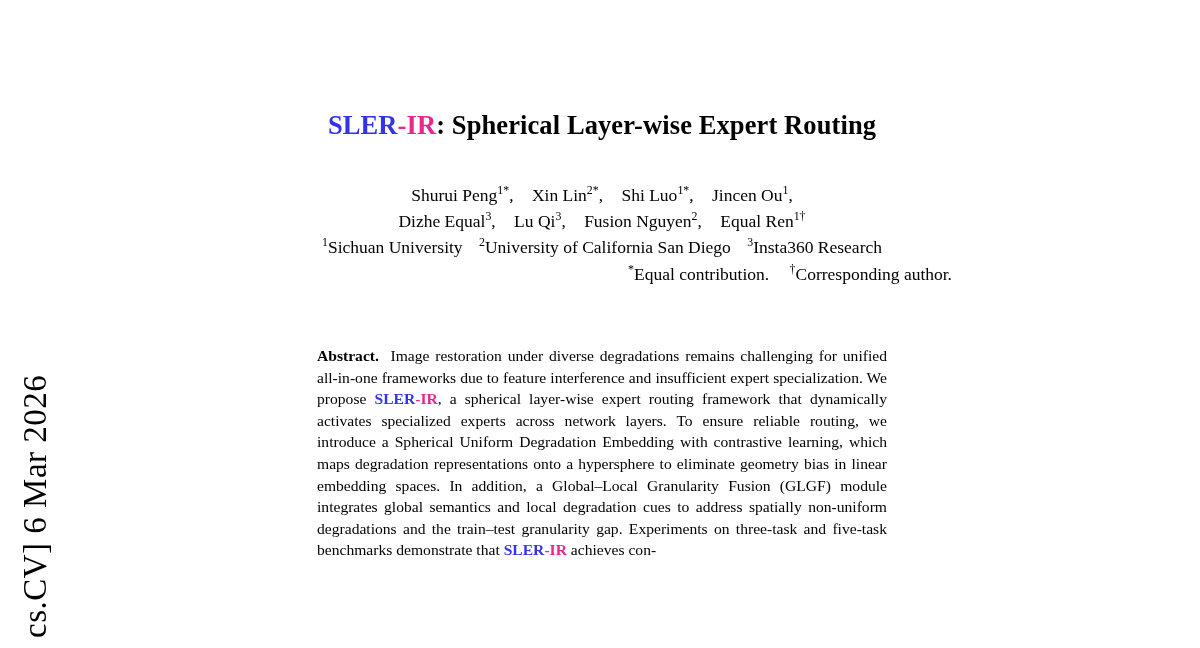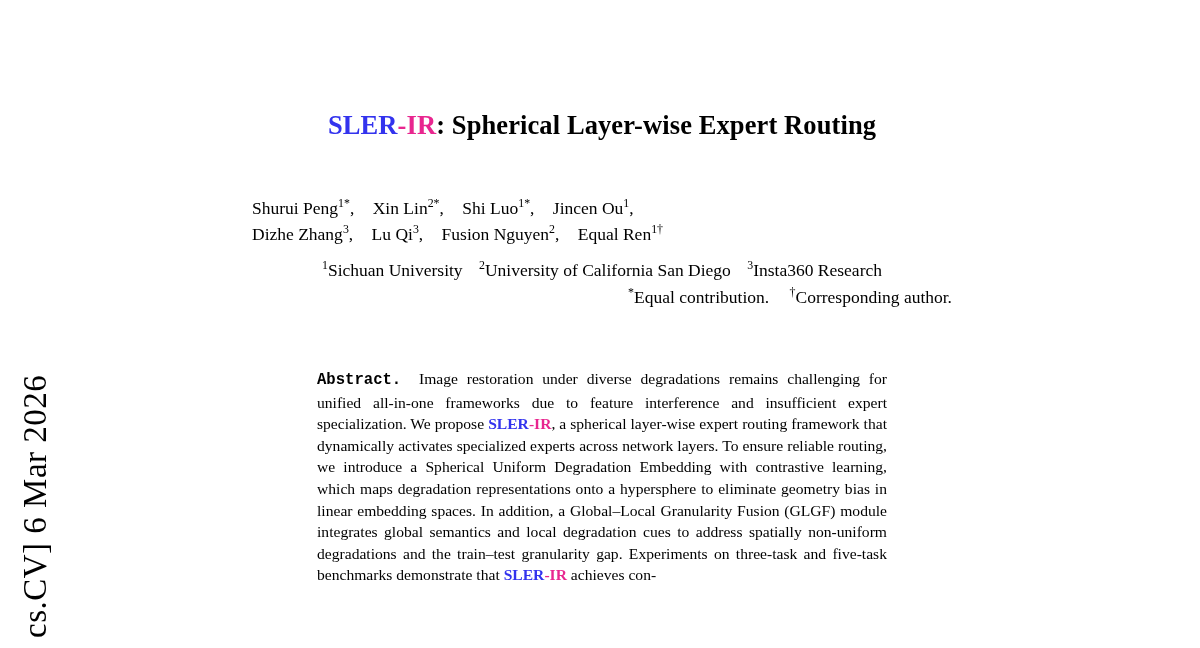--- a/index.html
+++ b/index.html
@@ -54,30 +54,29 @@
     text-align: center;
     font-size: 26.5px;
     font-weight: bold;
     line-height: 35px;
     letter-spacing: 0.1px;
   }
   .title .sler { color: #3333ee; }
   .title .ir { color: #e8268f; }
 
   .authors {
-    margin-top: 52px;
-    text-align: left;
+    margin-top: 39px;
+    text-align: center;
     font-size: 17.5px;
     line-height: 26px;
   }
   .authors .gap { display: inline-block; width: 14px; }
   sup { font-size: 0.68em; vertical-align: super; line-height: 0; }
 
   .affil {
-    margin-top: 10px;
     text-align: center;
     font-size: 17.5px;
     line-height: 26px;
   }
   .affil .gap { display: inline-block; width: 12px; }
 
   .notes {
     margin-top: 1px;
     text-align: right;
     font-size: 17.5px;
@@ -87,21 +86,21 @@
 
   .abstract {
     margin: 58px auto 0 auto;
     width: 570px;
     font-size: 15.6px;
     line-height: 21.6px;
     text-align: justify;
     text-justify: inter-word;
     hyphens: manual;
   }
-  .abstract b { font-weight: bold; font-family: Liberation Mono, monospace; }
+  .abstract b { font-weight: bold; }
   .abstract .sler { color: #3333ee; font-weight: bold; }
   .abstract .ir { color: #e8268f; font-weight: bold; }
 </style>
 </head>
 <body>
 
 <div class="arxiv-stamp">
   <span class="stamp-text">cs.CV]  6 Mar 2026</span>
 </div>
 
@@ -114,21 +113,21 @@
   </h1>
 
   <div class="authors">
     <div>
       <span><span>Shurui Peng</span><sup>1*</sup><span>,</span></span><span class="gap"></span>
       <span><span>Xin Lin</span><sup>2*</sup><span>,</span></span><span class="gap"></span>
       <span><span>Shi Luo</span><sup>1*</sup><span>,</span></span><span class="gap"></span>
       <span><span>Jincen Ou</span><sup>1</sup><span>,</span></span>
     </div>
     <div>
-      <span><span>Dizhe Zhang</span><sup>3</sup><span>,</span></span><span class="gap"></span>
+      <span><span>Dizhe Equal</span><sup>3</sup><span>,</span></span><span class="gap"></span>
       <span><span>Lu Qi</span><sup>3</sup><span>,</span></span><span class="gap"></span>
       <span><span>Fusion Nguyen</span><sup>2</sup><span>,</span></span><span class="gap"></span>
       <span><span>Equal Ren</span><sup>1†</sup></span>
     </div>
   </div>
 
   <div class="affil">
     <span><sup>1</sup><span>Sichuan University</span></span><span class="gap"></span>
     <span><sup>2</sup><span>University of California San Diego</span></span><span class="gap"></span>
     <span><sup>3</sup><span>Insta360 Research</span></span>

